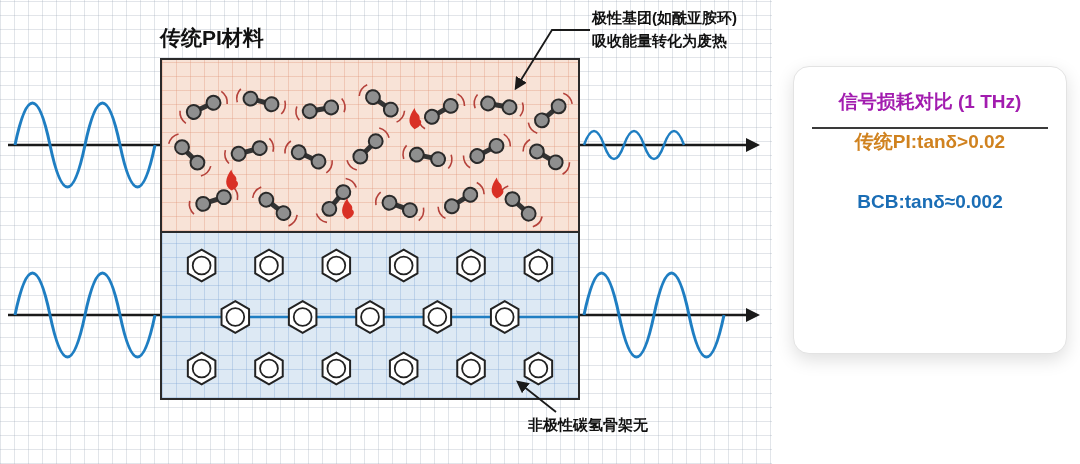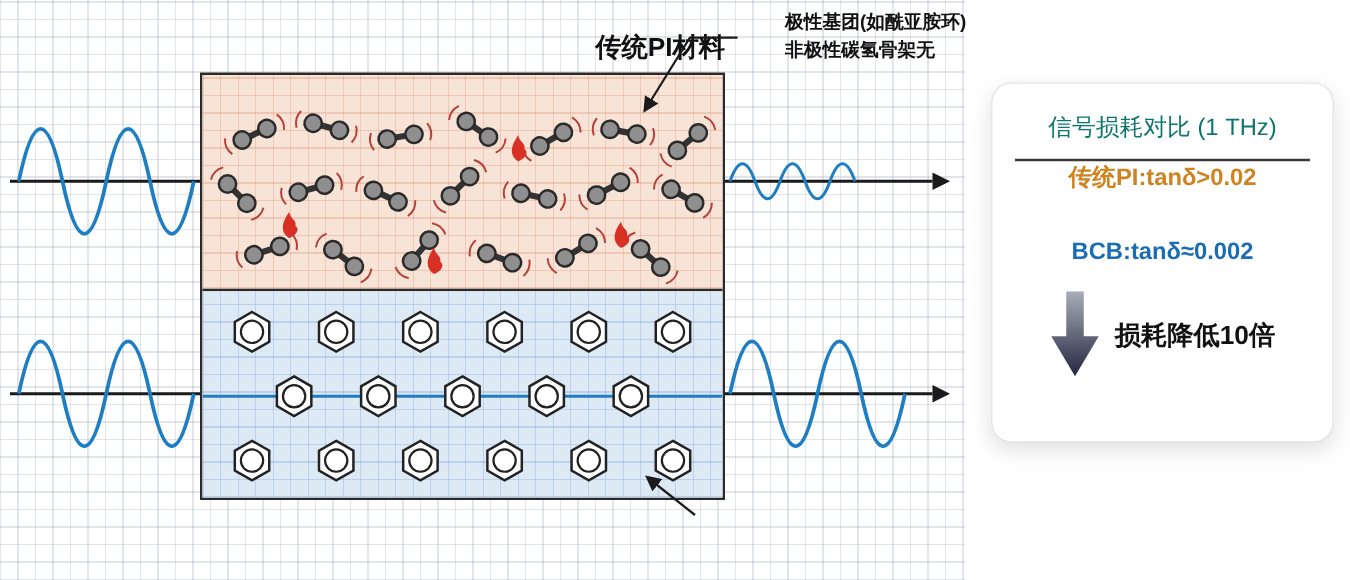--- a/index.html
+++ b/index.html
@@ -20,33 +20,33 @@
   #box-top{height:173px;border-bottom:2px solid #2a2a2a;background-color:#f8e3d7;
     background-image:
       repeating-linear-gradient(0deg, rgba(224,148,120,.35) 0 1px, transparent 1px 14px),
       repeating-linear-gradient(90deg, rgba(224,148,120,.35) 0 1px, transparent 1px 14px);}
   #box-bottom{height:165px;background-color:#dde9f4;
     background-image:
       repeating-linear-gradient(0deg, rgba(120,160,210,.32) 0 1px, transparent 1px 14px),
       repeating-linear-gradient(90deg, rgba(120,160,210,.32) 0 1px, transparent 1px 14px);}
   .half svg{position:absolute;left:0;top:0;width:100%;height:100%;}
   
-  .material-label{position:absolute;left:160px;width:420px;text-align:right;z-index:4;
+  .material-label{position:absolute;left:160px;width:420px;text-align:left;z-index:4;
                   font-size:21px;font-weight:bold;color:#111;}
   #label-top{top:24px;}
   #label-bottom{top:410px;}
   .annotation{position:absolute;z-index:4;font-size:15px;font-weight:600;color:#111;line-height:1.5;}
-  #annot-top{left:592px;top:7px;text-align:left;margin-left:36px;}
+  #annot-top{left:592px;top:7px;text-align:left;}
   #annot-bottom{left:498px;top:414px;width:180px;text-align:center;}
   
   #panel{position:absolute;left:793px;top:66px;width:274px;height:288px;z-index:6;
          background:#fff;border:1px solid #e3e3e3;border-radius:16px;
          box-shadow:0 6px 18px rgba(0,0,0,.13);box-sizing:border-box;}
   #panel-title{margin:22px 18px 0 18px;padding-bottom:12px;border-bottom:2px solid #3a3a3a;
-               text-align:center;font-size:19px;font-weight:normal;color:#0f766e;}
+               text-align:center;font-size:19px;font-weight:bold;color:#a21caf;}
   .loss-line{text-align:center;font-size:19px;font-weight:bold;}
   #pi-loss{color:#d0821f;}
   #bcb-loss{margin-top:36px;color:#1a6db5;}
   #result-row{display:flex;align-items:center;justify-content:center;gap:12px;margin-top:20px;}
   #result-text{font-size:21px;font-weight:bold;color:#111;}
 </style>
 </head>
 <body>
 
 <div id="stage">
@@ -142,36 +142,25 @@
       </marker>
     </defs>
     <path d="M590,30 L552,30 L516,88" fill="none" stroke="#1a1a1a" stroke-width="1.8" marker-end="url(#arrowm)"></path>
     <path d="M556,412 L518,382" fill="none" stroke="#1a1a1a" stroke-width="1.8" marker-end="url(#arrowm)"></path>
   </svg>
 
   <div id="label-top" class="material-label">传统PI材料</div>
 
   <div id="annot-top" class="annotation">
     <div>极性基团(如酰亚胺环)</div>
-    <div>非极性碳氢骨架无</div>
+    <div>吸收能量转化为废热</div>
   </div>
   <div id="annot-bottom" class="annotation">
+    <div>非极性碳氢骨架无</div>
   </div>
 
   <div id="panel">
     <div id="panel-title">信号损耗对比 (1 THz)</div>
     <div id="pi-loss" class="loss-line">传统PI:tanδ&gt;0.02</div>
     <div id="bcb-loss" class="loss-line">BCB:tanδ≈0.002</div>
-    <div id="result-row">
-      <svg width="40" height="70" viewBox="0 0 40 70">
-        <defs>
-          <linearGradient id="arrowGrad" x1="0" y1="0" x2="0" y2="1">
-            <stop offset="0" stop-color="#a9adb8"></stop>
-            <stop offset="1" stop-color="#23263f"></stop>
-          </linearGradient>
-        </defs>
-        <polygon points="13,0 27,0 27,36 39,36 20,68 1,36 13,36" fill="url(#arrowGrad)"></polygon>
-      </svg>
-      <div id="result-text">损耗降低10倍</div>
-    </div>
   </div>
 
 </div>
 
 </body></html>

